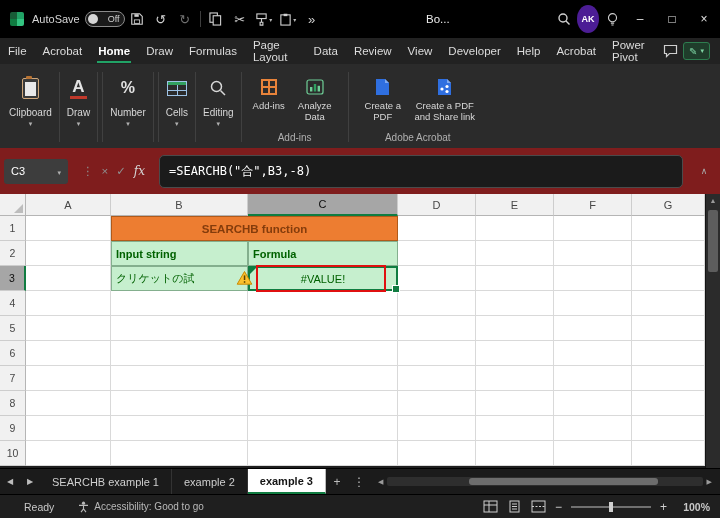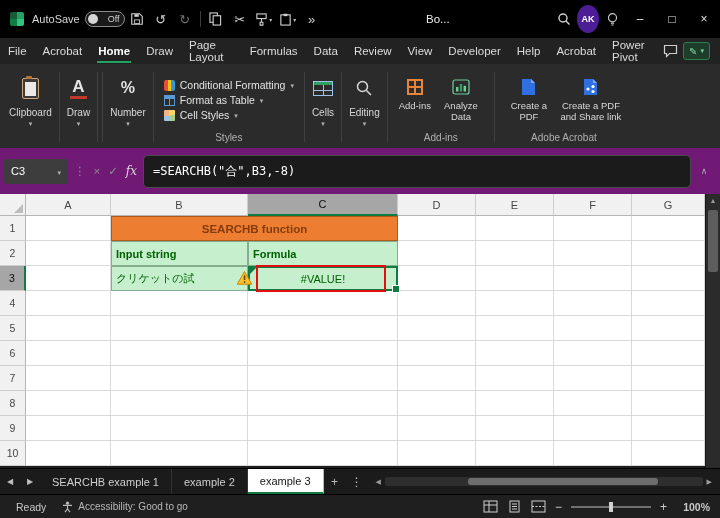--- a/index.html
+++ b/index.html
@@ -69,22 +69,22 @@
   .ic-cellstyles{width:11px;height:11px;border-radius:1px;background:conic-gradient(#ffd966 0 25%,#a9d18e 0 50%,#9dc3e6 0 75%,#f4b183 0);}
   .ic-cells{width:20px;height:15px;border:1px solid #9dc3e6;box-sizing:border-box;
             background:linear-gradient(#31a05f 0 3px,transparent 3px),
                        linear-gradient(90deg,transparent 0 9px,#9dc3e6 9px 10px,transparent 10px),
                        linear-gradient(transparent 0 8px,#9dc3e6 8px 9px,transparent 9px);}
   .ic-addins{width:16px;height:16px;border:2px solid #e8833a;box-sizing:border-box;
              background:linear-gradient(90deg,transparent 0 5px,#e8833a 5px 7px,transparent 7px),
                         linear-gradient(transparent 0 5px,#e8833a 5px 7px,transparent 7px);}
 
   
-  .formulabar{position:absolute;top:148px;left:0;width:100%;height:46px;background:#701a75;
-              display:flex;align-items:center;padding:0 6px 0 4px;box-sizing:border-box;gap:3px;}
+  .formulabar{position:absolute;top:148px;left:0;width:100%;height:46px;background:#7f1d1d;
+              display:flex;align-items:center;padding:0 6px 0 4px;box-sizing:border-box;gap:11px;}
   .namebox{width:64px;height:25px;background:#3d3d3d;border-radius:3px;display:flex;align-items:center;
            justify-content:space-between;padding:0 7px;font-size:11px;color:#fff;box-sizing:border-box;}
   .fb-icons{display:flex;align-items:center;gap:8px;font-size:11.5px;color:#8f8f8f;padding:0 3px;}
   .fb-fx{font-style:italic;color:#d6d6d6;font-family:"DejaVu Serif",serif;font-size:12px;}
   .formula-input{flex:1;height:33px;background:#1b1b1b;border:1px solid #4b4b4b;border-radius:5px;
                  display:flex;align-items:center;padding:0 9px;box-sizing:border-box;
                  font-family:"DejaVu Sans Mono",monospace;font-size:12px;color:#fff;}
   .fb-collapse{width:20px;text-align:center;color:#a8a8a8;font-size:9px;}
 
   
@@ -121,32 +121,32 @@
   .vscroll{position:absolute;top:194px;left:705px;width:15px;height:274px;background:#2b2b2b;
            border-left:1px solid #141414;box-sizing:border-box;}
   .varrow{width:100%;text-align:center;font-size:7px;color:#9a9a9a;line-height:14px;}
   .vthumb{position:absolute;top:16px;left:2px;width:10px;height:62px;background:#5d5d5d;border-radius:2px;}
 
   
   .tabsbar{position:absolute;top:468px;left:0;width:100%;height:26px;background:#1b1b1b;
            display:flex;align-items:stretch;font-size:11px;border-top:1px solid #000;box-sizing:border-box;}
   .tab-nav{width:20px;display:flex;align-items:center;justify-content:center;color:#bdbdbd;font-size:8px;}
   .stab{display:flex;align-items:center;padding:0 12px;color:#cfcfcf;border-right:1px solid #333;white-space:nowrap;}
-  .stab.active{background:#fff;color:#141414;font-weight:normal;border-bottom:2px solid #107C41;border-right:1px solid #bbb;}
+  .stab.active{background:#fff;color:#141414;font-weight:bold;border-bottom:2px solid #107C41;border-right:1px solid #bbb;}
   .tab-util{width:22px;display:flex;align-items:center;justify-content:center;color:#bdbdbd;font-size:12px;}
   .hscroll{flex:1;display:flex;align-items:center;margin:0 4px;}
   .hs-arrow{font-size:7px;color:#9a9a9a;padding:0 4px;}
   .hs-track{flex:1;height:9px;background:#2e2e2e;border-radius:2px;position:relative;}
   .hs-thumb{position:absolute;left:26%;width:60%;top:1px;bottom:1px;background:#6d6d6d;border-radius:3px;}
 
   
   .statusbar{position:absolute;top:494px;left:0;width:100%;height:24px;background:#1f1f1f;
              display:flex;align-items:center;font-size:10.5px;color:#c8c8c8;
              border-top:1px solid #000;box-sizing:border-box;}
-  .sb-item{margin-left:16px;display:flex;align-items:center;gap:5px;}
+  .sb-item{margin-left:24px;display:flex;align-items:center;gap:5px;}
   .sb-right{margin-left:auto;display:flex;align-items:center;gap:9px;margin-right:10px;}
   .zoom-track{width:80px;height:2px;background:#707070;position:relative;}
   .zoom-thumb{position:absolute;left:48%;top:-4px;width:4px;height:10px;background:#cfcfcf;}
   .zoom-pct{width:34px;text-align:right;font-weight:bold;}
   .zoom-sign{font-size:12px;color:#cfcfcf;}
   svg{display:block;}
 </style>
 </head>
 <body>
 
@@ -237,24 +237,24 @@
     <div class="menu-item">
         <span>Acrobat</span>
       </div>
     <div class="menu-item active">
         <span>Home</span>
       </div>
     <div class="menu-item">
         <span>Draw</span>
       </div>
     <div class="menu-item">
+        <span>Formulas</span>
+      </div>
+    <div class="menu-item">
         <span>Page Layout</span>
-      </div>
-    <div class="menu-item">
-        <span>Formulas</span>
       </div>
     <div class="menu-item">
         <span>Data</span>
       </div>
     <div class="menu-item">
         <span>Review</span>
       </div>
     <div class="menu-item">
         <span>View</span>
       </div>
@@ -306,40 +306,20 @@
 
     <div class="rgroup">
       <div class="big-icon">
           <span class="ic-number">%</span>
         </div>
       <div class="rg-name">Number</div>
       <div class="rg-caret">▾</div>
     </div>
     <div class="rsep"></div>
 
-    <div class="rgroup">
-      <div class="styles-body">
-        <div class="srow">
-          <span class="ic-cf"></span>
-          <span>Conditional Formatting</span>
-          <span class="rg-caret">▾</span>
-        </div>
-        <div class="srow">
-          <span class="ic-table"></span>
-          <span>Format as Table</span>
-          <span class="rg-caret">▾</span>
-        </div>
-        <div class="srow">
-          <span class="ic-cellstyles"></span>
-          <span>Cell Styles</span>
-          <span class="rg-caret">▾</span>
-        </div>
-      </div>
-      <div class="rg-label">Styles</div>
-    </div>
     <div class="rsep"></div>
 
     <div class="rgroup">
       <div class="big-icon">
           <span class="ic-cells"></span>
         </div>
       <div class="rg-name">Cells</div>
       <div class="rg-caret">▾</div>
     </div>
     <div class="rsep"></div>

